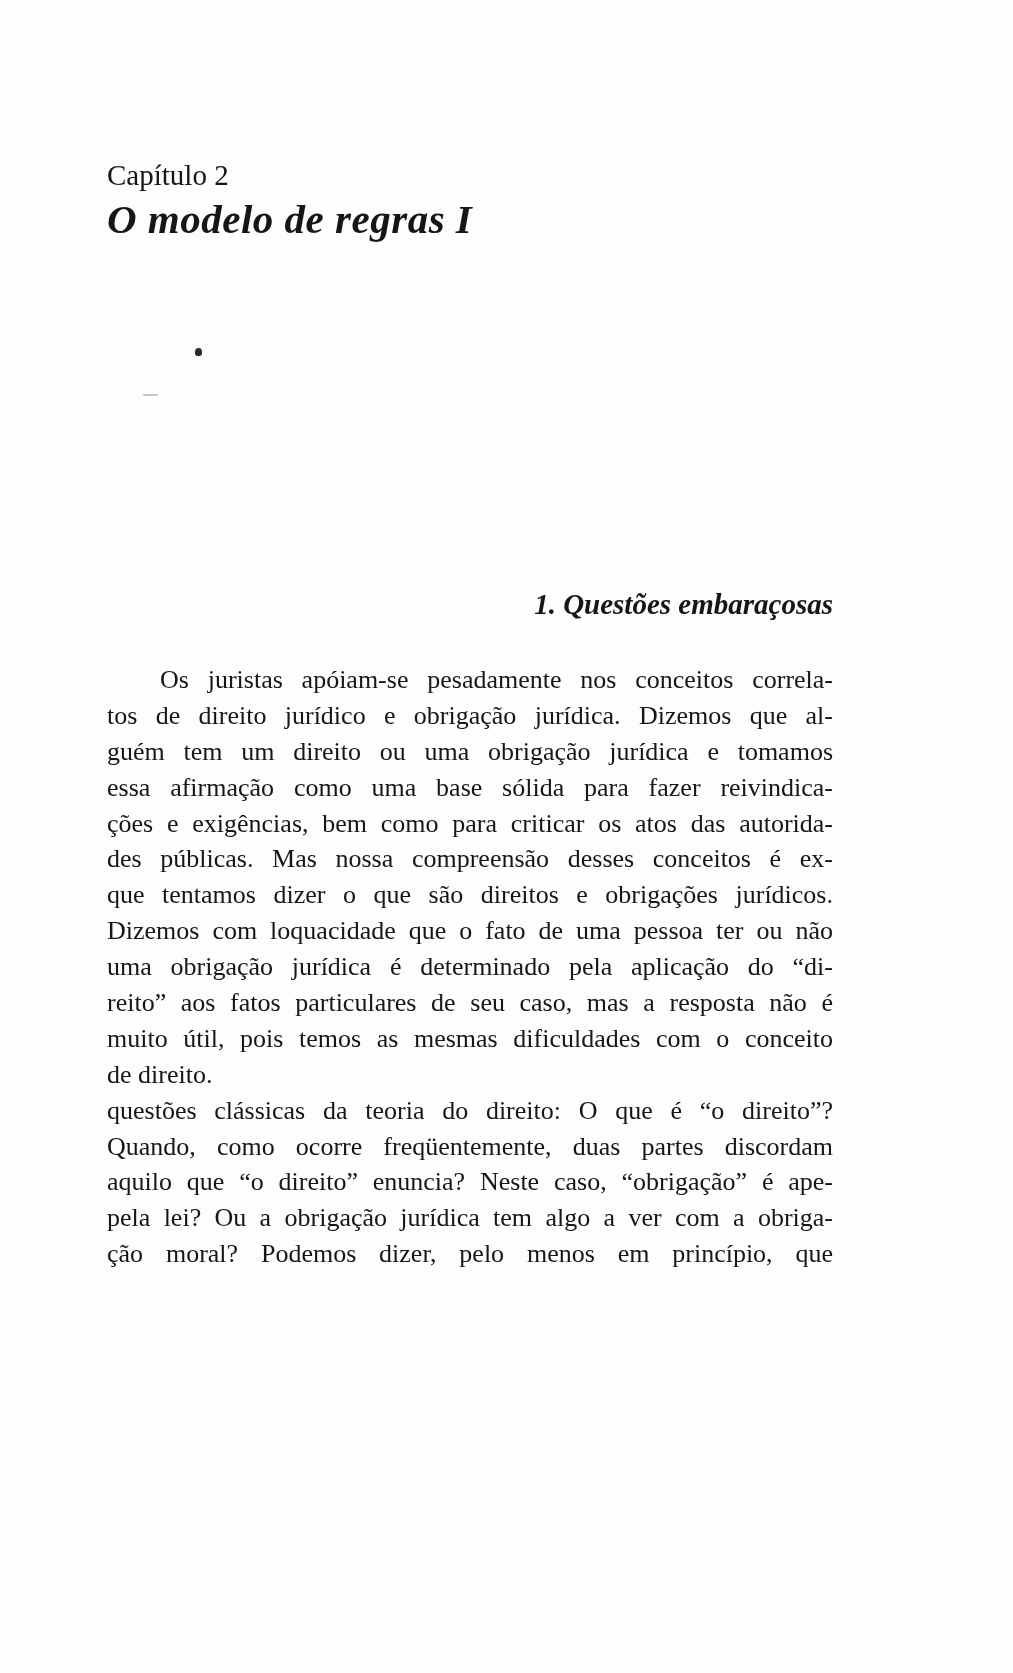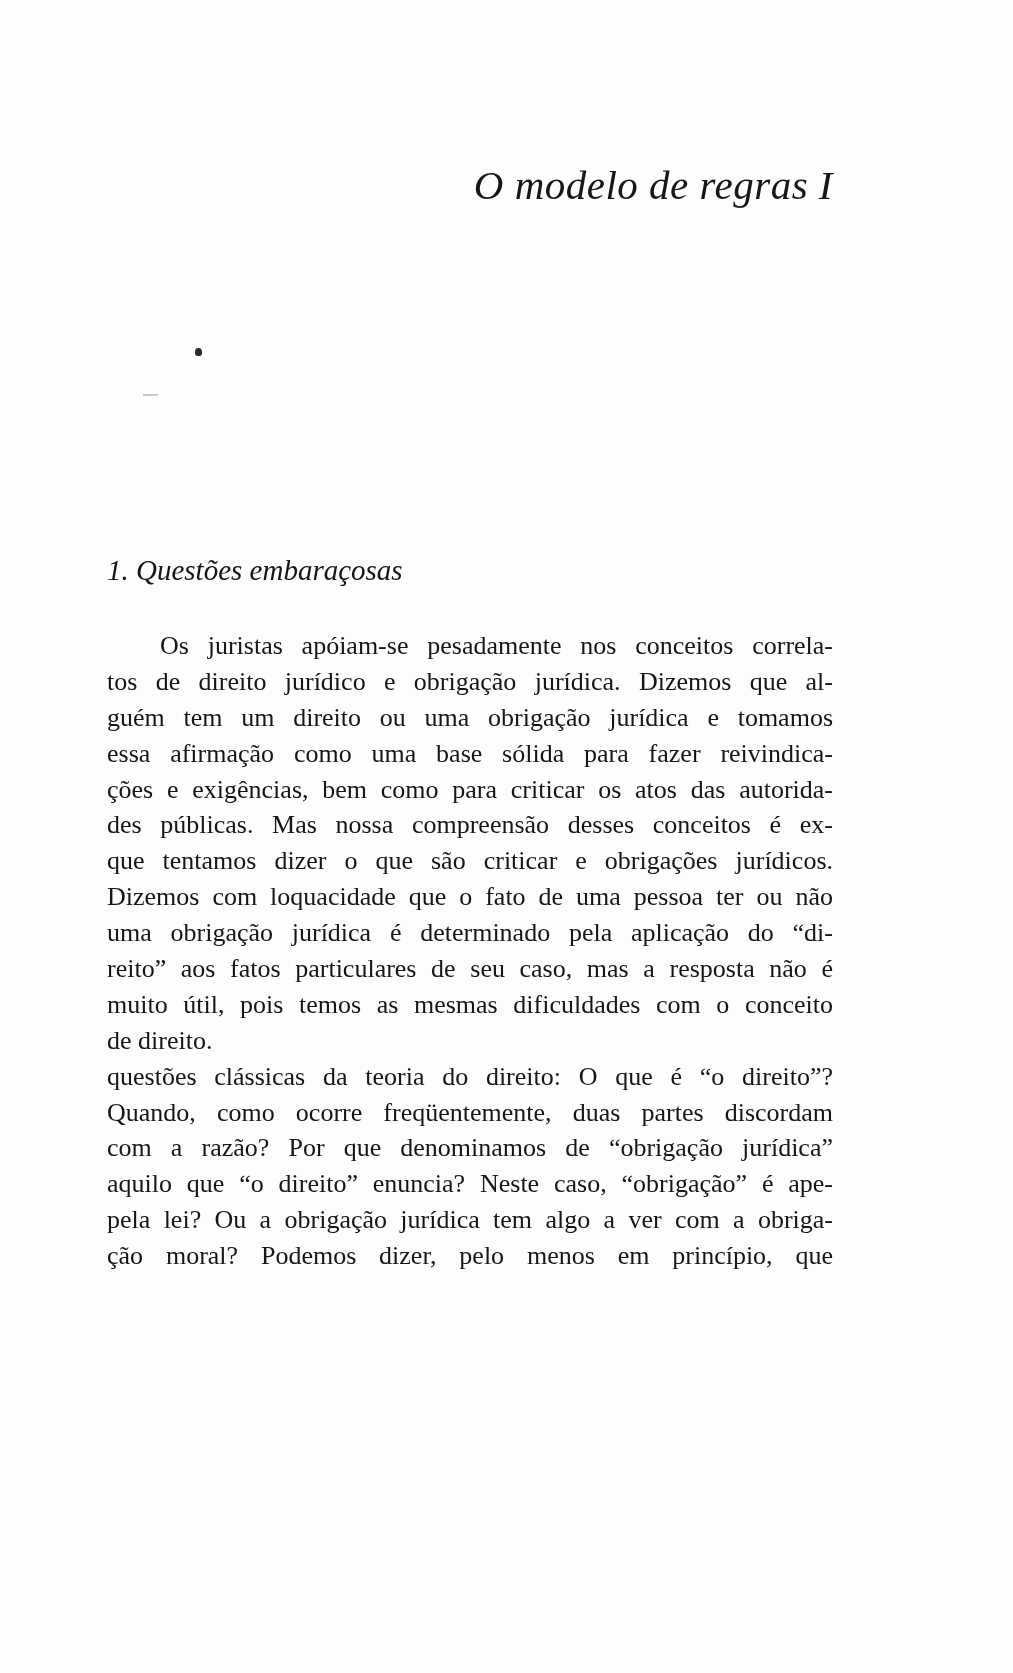--- a/index.html
+++ b/index.html
@@ -23,32 +23,32 @@
     width: 726px;
   }
   .chapter-label {
     font-size: 29px;
     line-height: 34px;
     font-weight: normal;
   }
   .chapter-title {
     font-size: 41px;
     line-height: 50px;
-    font-weight: normal;
+    font-weight: bold;
     font-style: italic;
     margin-top: 2px;
     letter-spacing: 0.5px;
-    text-align: right;
   }
   .section-heading {
     font-size: 29px;
     line-height: 36px;
-    font-weight: normal;
+    font-weight: bold;
     font-style: italic;
     margin-top: 342px;
+    text-align: right;
   }
   .body-text {
     margin-top: 40px;
     font-size: 26px;
   }
   .paragraph {
     margin: 0;
   }
   .line {
     height: 35.9px;
@@ -85,44 +85,44 @@
 </head>
 <body>
 
 <div class="page">
 
   <span class="ink-dot"></span>
   <span class="scan-dash"></span>
 
   <div class="content">
 
+    <div class="chapter-label">Capítulo 2</div>
 
     <div class="chapter-title">O modelo de regras I</div>
 
     <div class="section-heading">1. Questões embaraçosas</div>
 
     <div class="body-text">
         <div class="paragraph">
           <div class="line first">Os juristas apóiam-se pesadamente nos conceitos correla-</div>
           <div class="line">tos de direito jurídico e obrigação jurídica. Dizemos que al-</div>
           <div class="line">guém tem um direito ou uma obrigação jurídica e tomamos</div>
           <div class="line">essa afirmação como uma base sólida para fazer reivindica-</div>
           <div class="line">ções e exigências, bem como para criticar os atos das autorida-</div>
           <div class="line">des públicas. Mas nossa compreensão desses conceitos é ex-</div>
-          <div class="line">que tentamos dizer o que são criticar e obrigações jurídicos.</div>
+          <div class="line">que tentamos dizer o que são direitos e obrigações jurídicos.</div>
           <div class="line">Dizemos com loquacidade que o fato de uma pessoa ter ou não</div>
           <div class="line">uma obrigação jurídica é determinado pela aplicação do “di-</div>
           <div class="line">reito” aos fatos particulares de seu caso, mas a resposta não é</div>
           <div class="line">muito útil, pois temos as mesmas dificuldades com o conceito</div>
           <div class="line last-left">de direito.</div>
         </div>
         <div class="paragraph">
           <div class="line">questões clássicas da teoria do direito: O que é “o direito”?</div>
           <div class="line">Quando, como ocorre freqüentemente, duas partes discordam</div>
-          <div class="line">com a razão? Por que denominamos de “obrigação jurídica”</div>
           <div class="line">aquilo que “o direito” enuncia? Neste caso, “obrigação” é ape-</div>
           <div class="line">pela lei? Ou a obrigação jurídica tem algo a ver com a obriga-</div>
           <div class="line">ção moral? Podemos dizer, pelo menos em princípio, que</div>
         </div>
       </div>
 
   </div>
 </div>
 
 </body></html>

